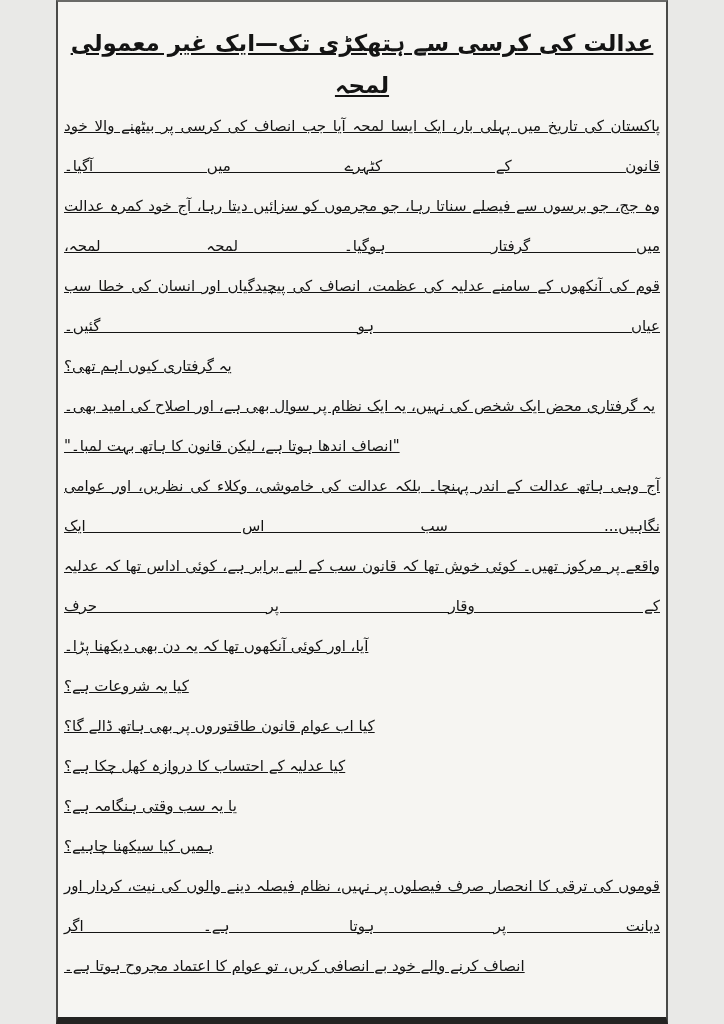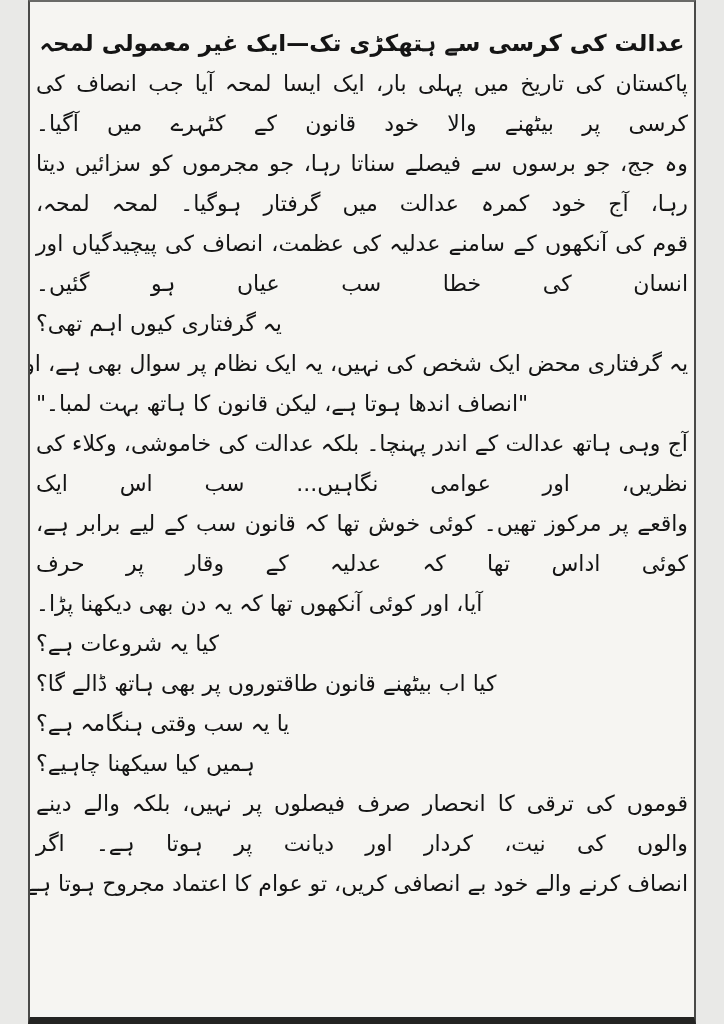--- a/index.html
+++ b/index.html
@@ -2,40 +2,41 @@
 <html lang="ur" dir="rtl"><head>
 <meta charset="utf-8">
 <style>
   html, body {
     margin: 0;
     padding: 0;
     background: #e9e9e7;
   }
   .page {
     position: relative;
-    width: 668px;
+    width: 612px;
     height: 1024px;
     margin: 0 auto;
     box-sizing: border-box;
     background: #f6f5f2;
     border-top: 2px solid #6a6a68;
     border-left: 2px solid #4a4a48;
     border-right: 2px solid #4a4a48;
     border-bottom: 7px solid #242422;
     overflow: hidden;
     font-family: "DejaVu Sans", sans-serif;
     color: #141414;
     direction: rtl;
     unicode-bidi: embed;
+    text-decoration: underline;
   }
   .text-block {
     padding: 20px 6px 0 6px;
   }
   .line {
-    font-size: 22px;
+    font-size: 15px;
     line-height: 40px;
     white-space: nowrap;
     letter-spacing: 0;
   }
   .l-justify {
     text-align: justify;
     text-align-last: justify;
     white-space: normal;
   }
   .l-center { text-align: left; }
@@ -55,20 +56,21 @@
     <div class="line l-justify">پاکستان کی تاریخ میں پہلی بار، ایک ایسا لمحہ آیا جب انصاف کی کرسی پر بیٹھنے والا خود قانون کے کٹہرے میں آگیا۔</div>
     <div class="line l-justify">وہ جج، جو برسوں سے فیصلے سناتا رہا، جو مجرموں کو سزائیں دیتا رہا، آج خود کمرہ عدالت میں گرفتار ہوگیا۔ لمحہ لمحہ،</div>
     <div class="line l-justify">قوم کی آنکھوں کے سامنے عدلیہ کی عظمت، انصاف کی پیچیدگیاں اور انسان کی خطا سب عیاں ہو گئیں۔</div>
     <div class="line l-center">یہ گرفتاری کیوں اہم تھی؟</div>
     <div class="line l-center">یہ گرفتاری محض ایک شخص کی نہیں، یہ ایک نظام پر سوال بھی ہے، اور اصلاح کی امید بھی۔</div>
     <div class="line l-center">"انصاف اندھا ہوتا ہے، لیکن قانون کا ہاتھ بہت لمبا۔"</div>
     <div class="line l-justify">آج وہی ہاتھ عدالت کے اندر پہنچا۔ بلکہ عدالت کی خاموشی، وکلاء کی نظریں، اور عوامی نگاہیں... سب اس ایک</div>
     <div class="line l-justify">واقعے پر مرکوز تھیں۔ کوئی خوش تھا کہ قانون سب کے لیے برابر ہے، کوئی اداس تھا کہ عدلیہ کے وقار پر حرف</div>
     <div class="line l-center">آیا، اور کوئی آنکھوں تھا کہ یہ دن بھی دیکھنا پڑا۔</div>
     <div class="line l-center">کیا یہ شروعات ہے؟</div>
-    <div class="line l-center">کیا اب بیٹھنے قانون طاقتوروں پر بھی ہاتھ ڈالے گا؟</div>
+    <div class="line l-center">کیا اب عوام قانون طاقتوروں پر بھی ہاتھ ڈالے گا؟</div>
+    <div class="line l-center">کیا عدلیہ کے احتساب کا دروازہ کھل چکا ہے؟</div>
     <div class="line l-center">یا یہ سب وقتی ہنگامہ ہے؟</div>
     <div class="line l-center">ہمیں کیا سیکھنا چاہیے؟</div>
-    <div class="line l-justify">قوموں کی ترقی کا انحصار صرف فیصلوں پر نہیں، بلکہ والے دینے والوں کی نیت، کردار اور دیانت پر ہوتا ہے۔ اگر</div>
+    <div class="line l-justify">قوموں کی ترقی کا انحصار صرف فیصلوں پر نہیں، نظام فیصلہ دینے والوں کی نیت، کردار اور دیانت پر ہوتا ہے۔ اگر</div>
     <div class="line l-center">انصاف کرنے والے خود بے انصافی کریں، تو عوام کا اعتماد مجروح ہوتا ہے۔</div>
 
   </div>
 </div>
 
 </body></html>

